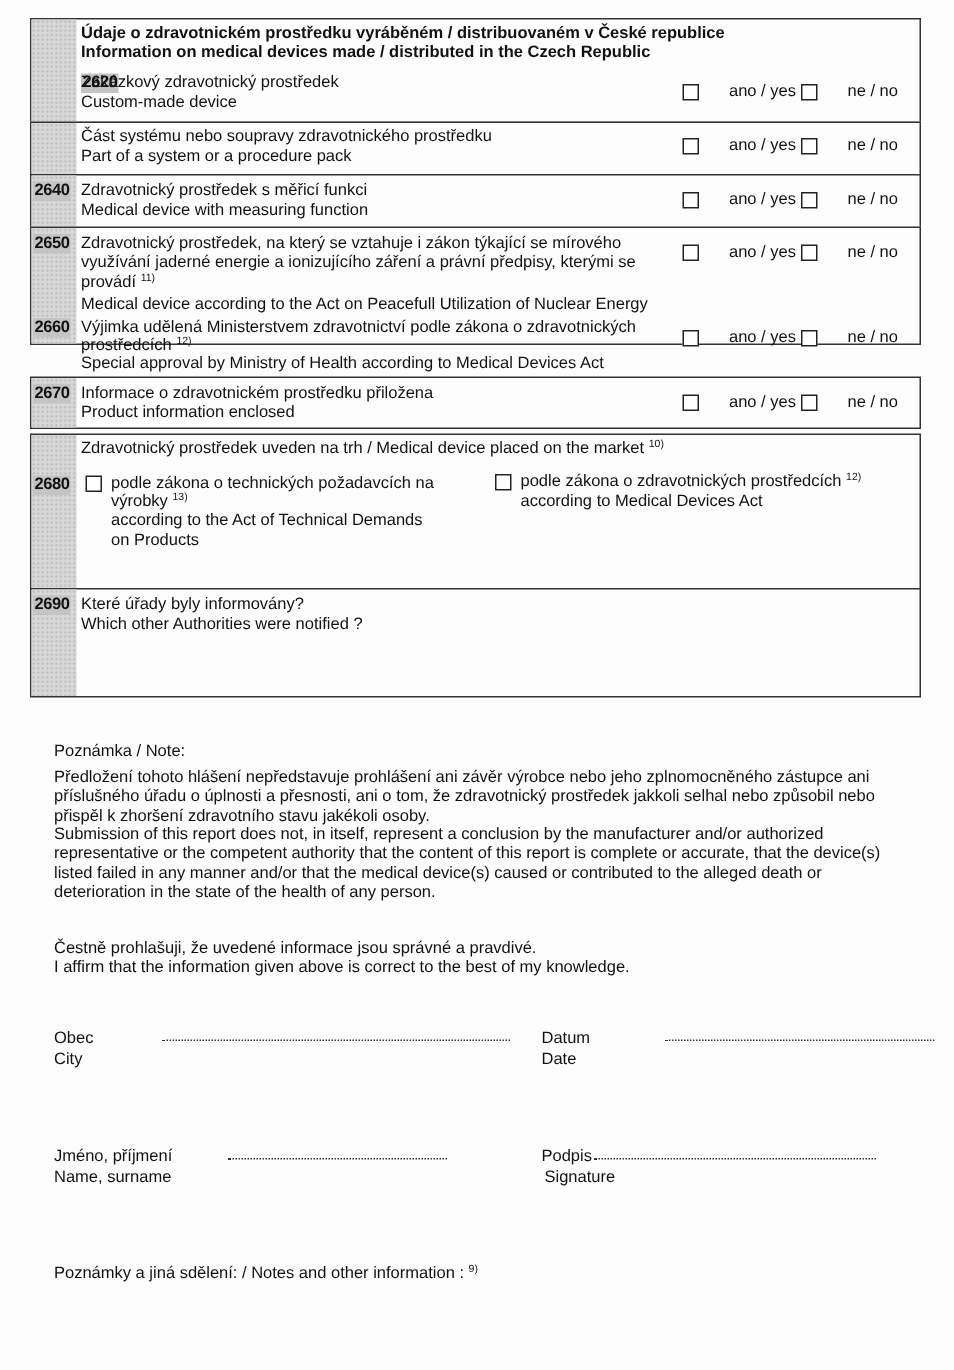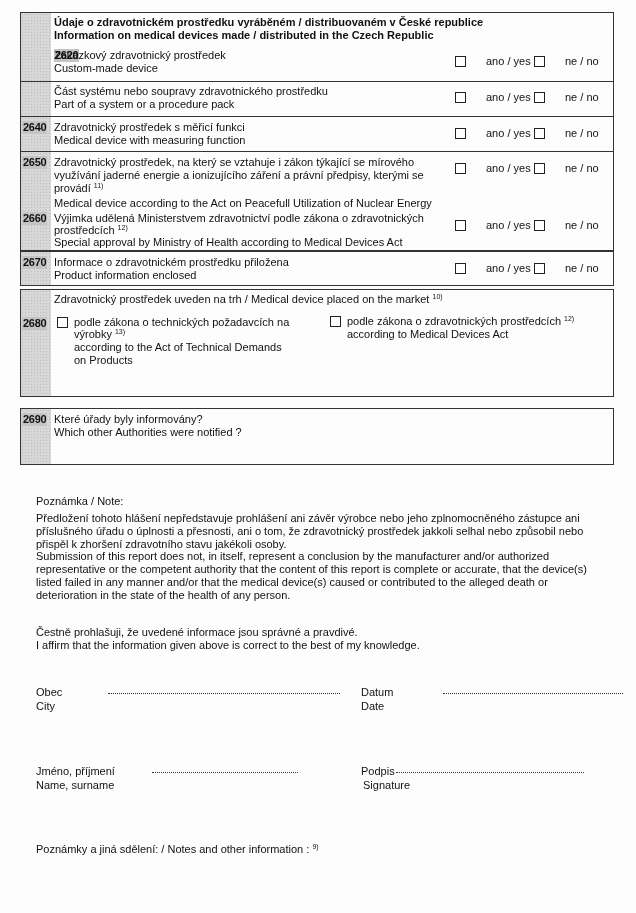--- a/index.html
+++ b/index.html
@@ -61,21 +61,21 @@
   <label class="cb" style="left:434px;top:10px;">
       <span class="sq"></span>
       <span>ano / yes</span>
     </label>
   <label class="cb" style="left:513px;top:10px;">
       <span class="sq"></span>
       <span>ne / no</span>
     </label>
 </div>
 
-<div class="box" style="top:151px;height:100px;">
+<div class="box" style="top:151px;height:79px;">
   <div class="gut"></div>
   <div class="code" style="top:4px;">2650</div>
   <div class="txt" style="top:4px;">Zdravotnický prostředek, na který se vztahuje i zákon týkající se mírového</div>
   <div class="txt" style="top:17px;">využívání jaderné energie a ionizujícího záření a právní předpisy, kterými se</div>
   <div class="txt" style="top:30px;"><span>provádí</span> <sup>11)</sup></div>
   <div class="txt" style="top:45px;">Medical device according to the Act on Peacefull Utilization of Nuclear Energy</div>
   <label class="cb" style="left:434px;top:10px;">
       <span class="sq"></span>
       <span>ano / yes</span>
     </label>
@@ -119,21 +119,21 @@
   <span class="sq abs" style="left:36px;top:27px;"></span>
   <div class="txt" style="left:53px;top:26px;">podle zákona o technických požadavcích  na</div>
   <div class="txt" style="left:53px;top:38px;"><span>výrobky</span> <sup>13)</sup></div>
   <div class="txt" style="left:53px;top:51px;">according to the Act of Technical Demands</div>
   <div class="txt" style="left:53px;top:64px;">on Products</div>
   <span class="sq abs" style="left:309px;top:26px;"></span>
   <div class="txt" style="left:326px;top:25px;"><span>podle zákona o zdravotnických prostředcích</span> <sup>12)</sup></div>
   <div class="txt" style="left:326px;top:38px;">according to Medical Devices Act</div>
 </div>
 
-<div class="box" style="top:408px;height:57px;padding-left:44px;">
+<div class="box" style="top:392px;height:73px;padding-left:44px;">
   <div class="gut"></div>
   <div class="code" style="top:4px;">2690</div>
   <div class="txt" style="top:4px;">Které úřady byly informovány?</div>
   <div class="txt" style="top:17px;">Which other Authorities were notified ?</div>
 </div>
 
 <div class="para" style="top:495px;">Poznámka / Note:</div>
 <div class="para" style="top:512px;">Předložení tohoto hlášení nepředstavuje prohlášení ani závěr výrobce nebo jeho zplnomocněného zástupce ani</div>
 <div class="para" style="top:525px;">příslušného úřadu  o úplnosti a přesnosti, ani o tom, že zdravotnický prostředek jakkoli selhal nebo způsobil nebo</div>
 <div class="para" style="top:538px;">přispěl k zhoršení zdravotního stavu jakékoli osoby.</div>

